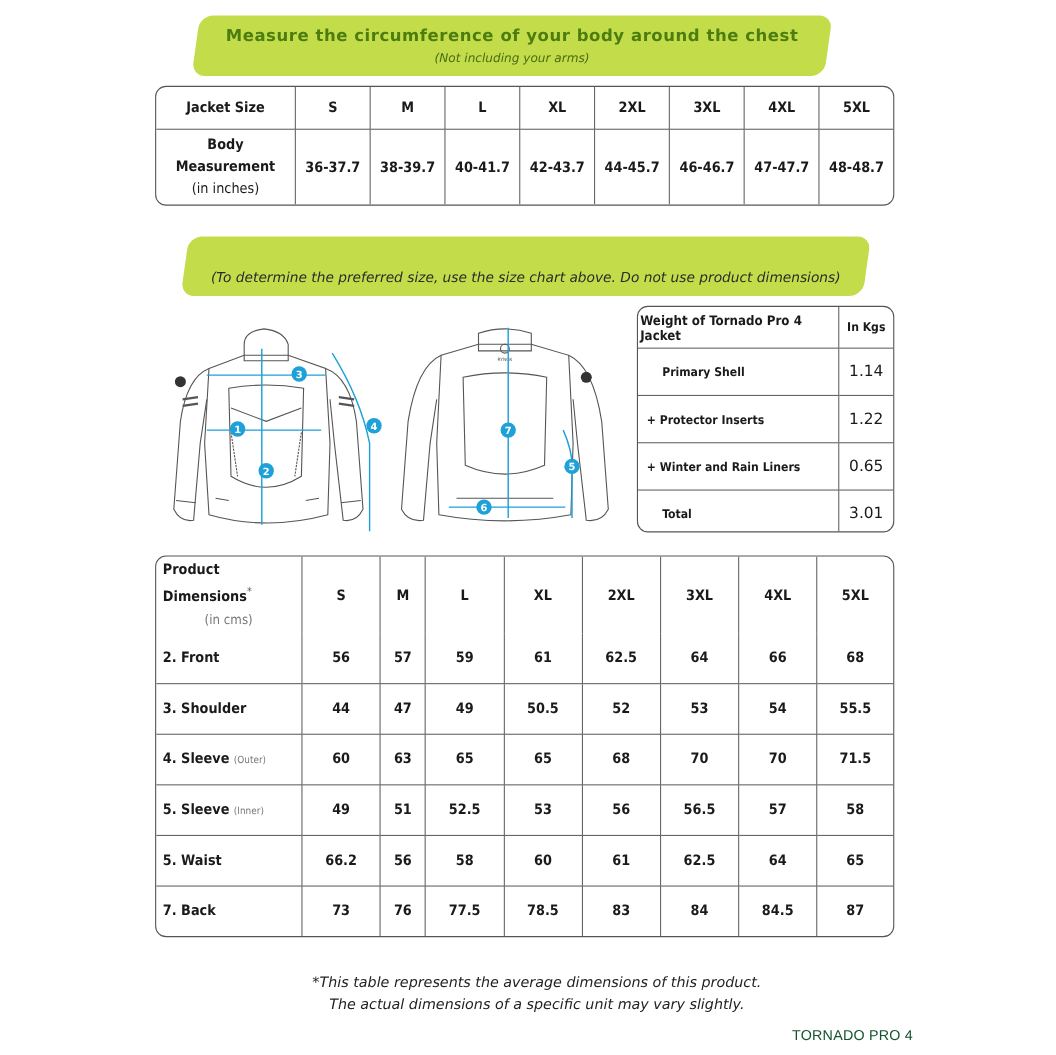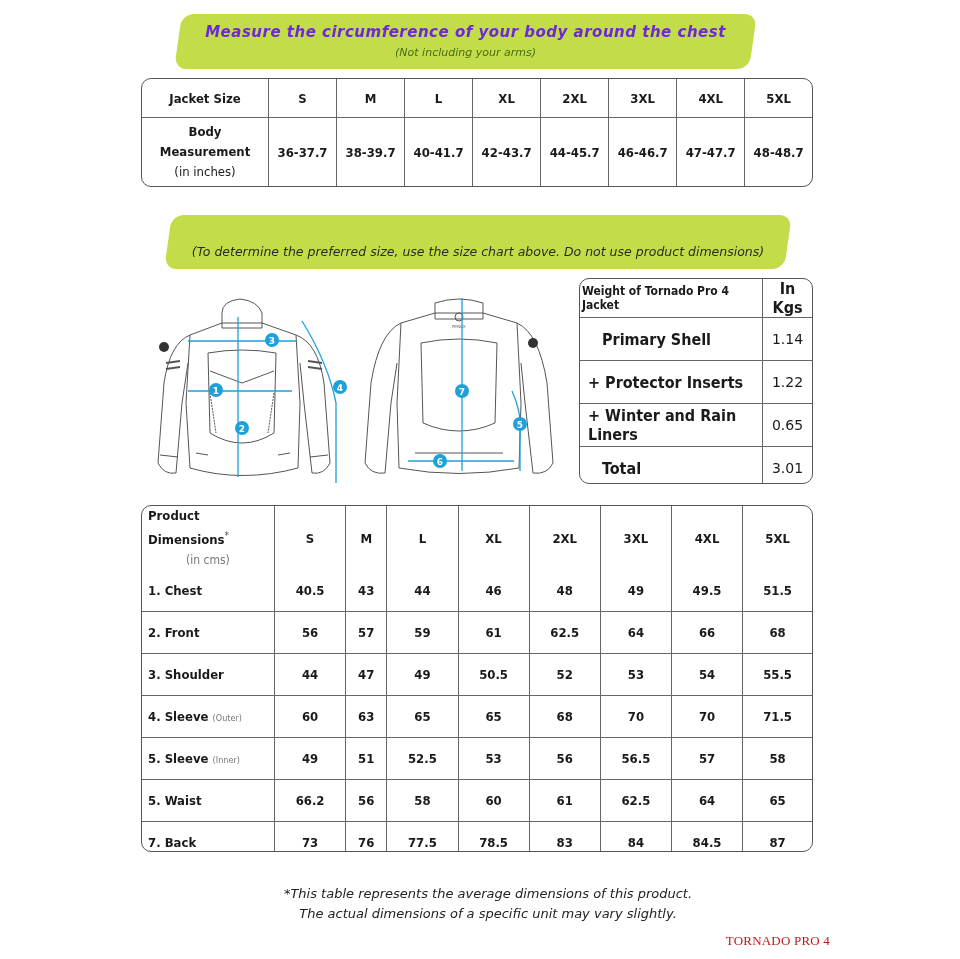--- a/index.html
+++ b/index.html
@@ -2,22 +2,22 @@
 <html><head>
 <meta charset="utf-8">
 <style>
   html, body { margin: 0; padding: 0; background: #ffffff; }
   body { width: 960px; height: 959px; position: relative; overflow: hidden;
          font-family: "DejaVu Sans Condensed", "DejaVu Sans", sans-serif; color: #1a1a1a; }
   .banner { position: absolute; background: #c3dd4a; }
   .banner-shape { position: absolute; inset: 0; background: #c3dd4a; border-radius: 12px;
                   transform: skewX(-8deg); }
   .banner-text { position: absolute; left: 0; right: 0; text-align: center; }
-  .banner-title { font-family: "DejaVu Sans", sans-serif; font-weight: bold; font-style: italic;
-                  color: #6d28d9; letter-spacing: 0.5px; }
+  .banner-title { font-family: "DejaVu Sans", sans-serif; font-weight: bold; 
+                  color: #4d7c0f; letter-spacing: 0.5px; }
   .banner-sub { font-family: "DejaVu Sans", sans-serif; font-style: italic; }
   #banner1 { left: 178px; top: 14px; width: 575px; height: 55px; background: transparent; }
   #banner1 .banner-title { top: 9px; font-size: 15px; }
   #banner1 .banner-sub { top: 32px; font-size: 11px; color: #4a6a15; }
   #banner2 { left: 168px; top: 215px; width: 620px; height: 54px; background: transparent; }
   #banner2 .banner-title { top: 7px; font-size: 14px; }
   #banner2 .banner-sub { top: 29px; font-size: 12.5px; color: #2a2a2a; }
 
   table { border-collapse: separate; border-spacing: 0; position: absolute;
           font-family: "DejaVu Sans Condensed", "DejaVu Sans", sans-serif; }
@@ -27,43 +27,43 @@
        font-size: 13px; font-weight: bold; color: #1a1a1a; padding: 0; }
   tr td:last-child { border-right: none; }
   tr:last-child td { border-bottom: none; }
 
   #size-table { left: 141px; top: 78px; width: 670px; height: 107px; }
   #size-table td.first { width: 126px; }
   #size-table tr.r0 td { height: 38px; }
   #size-table td.label-multi { line-height: 20px; }
 
   #weight-table { left: 579px; top: 278px; width: 232px; height: 204px; }
-  #weight-table td { font-size: 16px; }
+  #weight-table td { font-size: 11px; }
   #weight-table td.name { text-align: left; padding-left: 14px; width: 160px; }
   #weight-table td.name.head { padding-left: 2px; font-size: 12px; }
   #weight-table td.name.plus { padding-left: 8px; }
   #weight-table td.name.ind { padding-left: 22px; }
   #weight-table td.val { font-size: 14px; font-weight: normal; font-family: "DejaVu Sans", sans-serif; }
   #weight-table tr.whead td { height: 37px; }
   #weight-table tr.wrow td { height: 42px; }
 
   #dim-table { left: 141px; top: 505px; width: 670px; height: 345px; }
   #dim-table td.first { width: 126px; text-align: left; padding-left: 6px; }
   #dim-table tr.dhead td { height: 52px; }
   #dim-table tr.dhead td.first { line-height: 20px; }
   #dim-table .muted { font-weight: normal; color: #777; font-size: 12px; }
   #dim-table .tiny { font-weight: normal; color: #777; font-size: 9px; }
   #dim-table .sup { font-weight: normal; font-size: 10px; vertical-align: super; color: #555; }
 
   .footnote { position: absolute; left: 0; width: 960px; text-align: center;
               font-family: "DejaVu Sans", sans-serif; font-style: italic; font-size: 13px; color: #222; }
   #fn1 { top: 886px; left: 8px; }
   #fn2 { top: 906px; left: 8px; }
-  #brand { position: absolute; right: 130px; top: 933px; font-family: Liberation Serif, serif;
-           font-size: 13px; color: #b91c1c; letter-spacing: 0.2px; }
+  #brand { position: absolute; right: 130px; top: 933px; font-family: Liberation Sans, sans-serif;
+           font-size: 13px; color: #14532d; letter-spacing: 0.2px; }
 
   #diagram { position: absolute; left: 150px; top: 283px; width: 420px; height: 205px; }
 </style>
 </head>
 <body>
 
 <div id="banner1" class="banner">
   <div class="banner-shape"></div>
   <div class="banner-text banner-title">Measure the circumference of your body around the chest</div>
   <div class="banner-text banner-sub">(Not including your arms)</div>
@@ -231,31 +231,20 @@
       <td>L</td>
       <td>XL</td>
       <td>2XL</td>
       <td>3XL</td>
       <td>4XL</td>
       <td>5XL</td>
     </tr>
     </tbody>
       <tbody id="dim-body">
         <tr>
-          <td class="first" style="height: 41px;"><span>1. Chest</span></td>
-          <td style="height: 41px;">40.5</td>
-          <td style="height: 41px;">43</td>
-          <td style="height: 41px;">44</td>
-          <td style="height: 41px;">46</td>
-          <td style="height: 41px;">48</td>
-          <td style="height: 41px;">49</td>
-          <td style="height: 41px;">49.5</td>
-          <td style="height: 41px;">51.5</td>
-        </tr>
-        <tr>
           <td class="first" style="height: 41px;"><span>2. Front</span></td>
           <td style="height: 41px;">56</td>
           <td style="height: 41px;">57</td>
           <td style="height: 41px;">59</td>
           <td style="height: 41px;">61</td>
           <td style="height: 41px;">62.5</td>
           <td style="height: 41px;">64</td>
           <td style="height: 41px;">66</td>
           <td style="height: 41px;">68</td>
         </tr>

